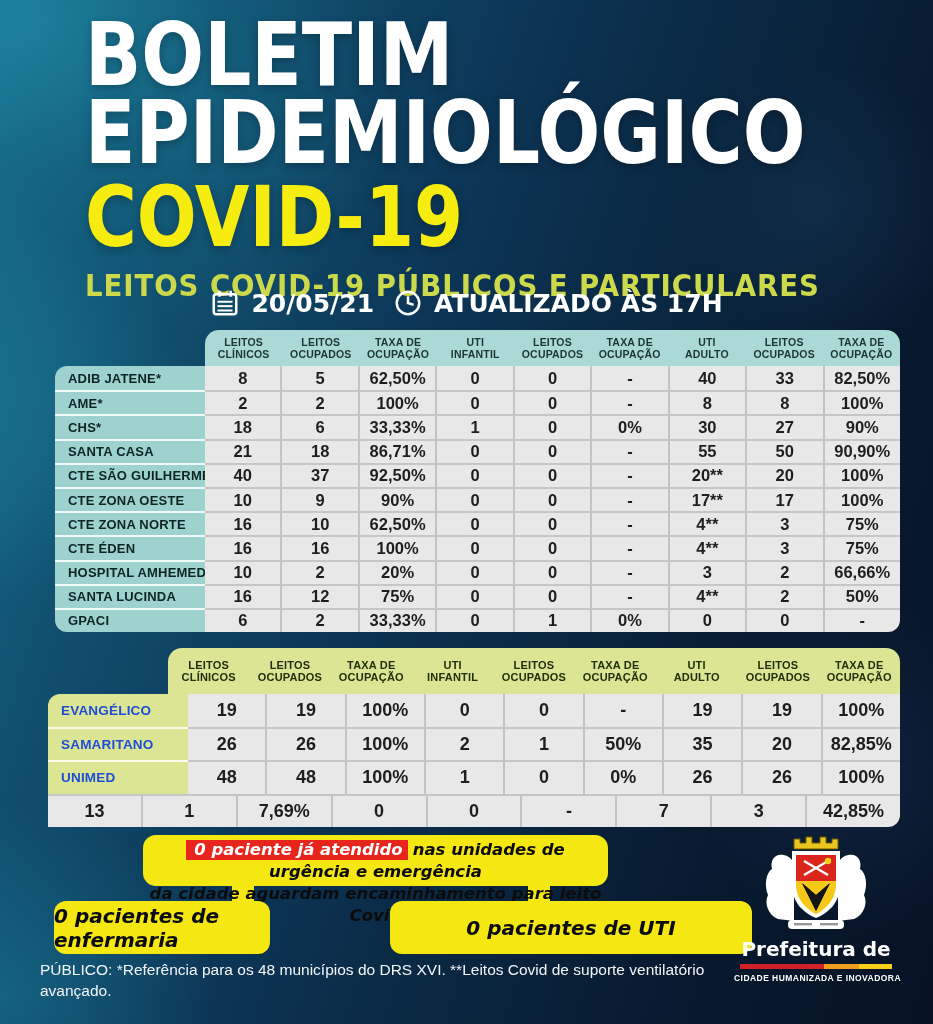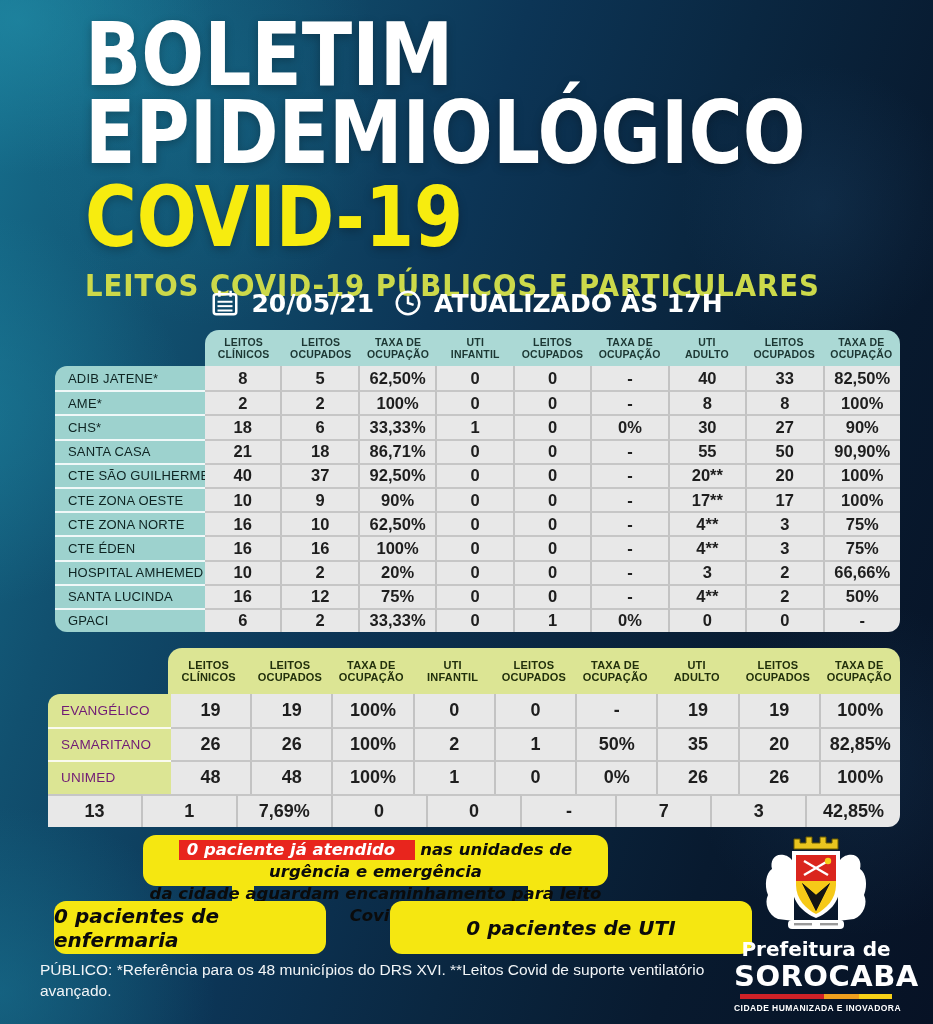--- a/index.html
+++ b/index.html
@@ -52,24 +52,24 @@
     flex:1; display:flex; align-items:center; justify-content:center; text-align:center;
     font-weight:bold; font-size:10.5px; line-height:12px; color:#1c3733;
     white-space:pre-line; letter-spacing:.2px;
   }
   .t2 .hcell { font-size:11px; color:#22300c; }
   .trow { display:flex; }
   .t1 .trow { height:24.2px; }
   .t2 .trow { height:33.2px; }
   .rlabel {
     display:flex; align-items:center; padding-left:13px;
-    font-weight:normal; color:#0e2422; letter-spacing:.2px; overflow:hidden; white-space:nowrap;
+    font-weight:bold; color:#0e2422; letter-spacing:.2px; overflow:hidden; white-space:nowrap;
   }
   .t1 .rlabel { width:150px; background:#9dd2ce; font-size:13px; }
-  .t2 .rlabel { width:123px; background:#dce594; font-size:13.5px; color:#701a75; }
+  .t2 .rlabel { width:140px; background:#dce594; font-size:13.5px; color:#1d4ed8; }
   .trow + .trow .rlabel { border-top:2px solid rgba(255,255,255,.85); }
   .cell {
     flex:1; display:flex; align-items:center; justify-content:center;
     background:#e8e8e8; font-weight:bold; color:#1e1e1e;
   }
   .t1 .cell { font-size:16.5px; }
   .t2 .cell { font-size:18px; }
   .cell + .cell { border-left:2px solid #c3c3c3; }
   .trow + .trow .cell { border-top:2px solid #c6c6c6; }
   .t1 .trow:first-child .rlabel { border-top-left-radius:12px; }
@@ -78,30 +78,30 @@
   .t2 .trow:first-child .rlabel { border-top-left-radius:12px; }
   .t2 .trow:last-child .rlabel { border-bottom-left-radius:12px; }
   .t2 .trow:last-child .cell:last-child { border-bottom-right-radius:12px; }
   
   .banner {
     position:absolute; left:143px; top:835px; width:465px; height:51px;
     background:#f5e711; border-radius:13px; padding-top:4px;
     font-family:"DejaVu Sans", sans-serif; font-weight:bold; font-style:italic;
     font-size:16.5px; line-height:22px; color:#0b0b0b; text-align:center;
   }
-  .chip { background:#e8251d; color:#ffffff; padding:0 20px 1px 8px; margin-right:5px; }
+  .chip { background:#e8251d; color:#ffffff; padding:0 5px 1px 8px; margin-right:5px; }
   .stub { position:absolute; width:22px; height:26px; background:#f5e711; top:880px; }
   .stub.s1 { left:232px; } .stub.s2 { left:528px; }
   .ybox {
     position:absolute; top:901px; height:53px; background:#f5e711; border-radius:12px;
     display:flex; align-items:center; justify-content:center;
     font-family:"DejaVu Sans", sans-serif; font-weight:bold; font-style:italic;
     font-size:20px; color:#0b0b0b;
   }
-  .ybox.left { left:54px; width:272px; }
+  .ybox.left { left:54px; width:216px; }
   .ybox.right { left:390px; width:362px; }
   
   .notes { position:absolute; left:40px; top:959px; width:676px; color:#f2f5f7;
     font-size:15.5px; line-height:1.38; }
   
   .logo { position:absolute; left:734px; top:833px; width:164px; text-align:center; color:#fff; }
   .logo .crest { display:block; margin:0 auto; }
   .logo .l1 { font-family:"DejaVu Sans", sans-serif; font-weight:bold; font-size:20px; line-height:24px; margin-top:4px; }
   .logo .l2 { font-family:"DejaVu Sans", sans-serif; font-weight:bold; font-size:29px; line-height:30px; letter-spacing:.5px; }
   .logo .bar { height:5px; margin:3px 6px 4px 6px;
@@ -406,18 +406,17 @@
       <circle cx="74" cy="28" r="3.2" fill="#f6d018"></circle>
       <path d="M42 48 L82 48 L82 52 C82 66 72 76 62 81 C52 76 42 66 42 52 Z" fill="#f6c918"></path>
       <path d="M48 50 L62 78 L76 50 L62 62 Z" fill="#141414"></path>
       <path d="M48 50 L62 62 L76 50 L62 78 Z" fill="#141414"></path>
 
       <rect x="34" y="87" width="56" height="9" rx="4" fill="#ffffff"></rect>
       <rect x="40" y="90" width="18" height="2.4" fill="#9a9a9a"></rect>
       <rect x="66" y="90" width="18" height="2.4" fill="#9a9a9a"></rect>
     </svg>
     <div class="l1">Prefeitura de</div>
-    <div class="l2">SOROCABA</div>
     <div class="bar"></div>
     <div class="l3">CIDADE HUMANIZADA E INOVADORA</div>
   </aside>
 
 </div>
 
 </body></html>

